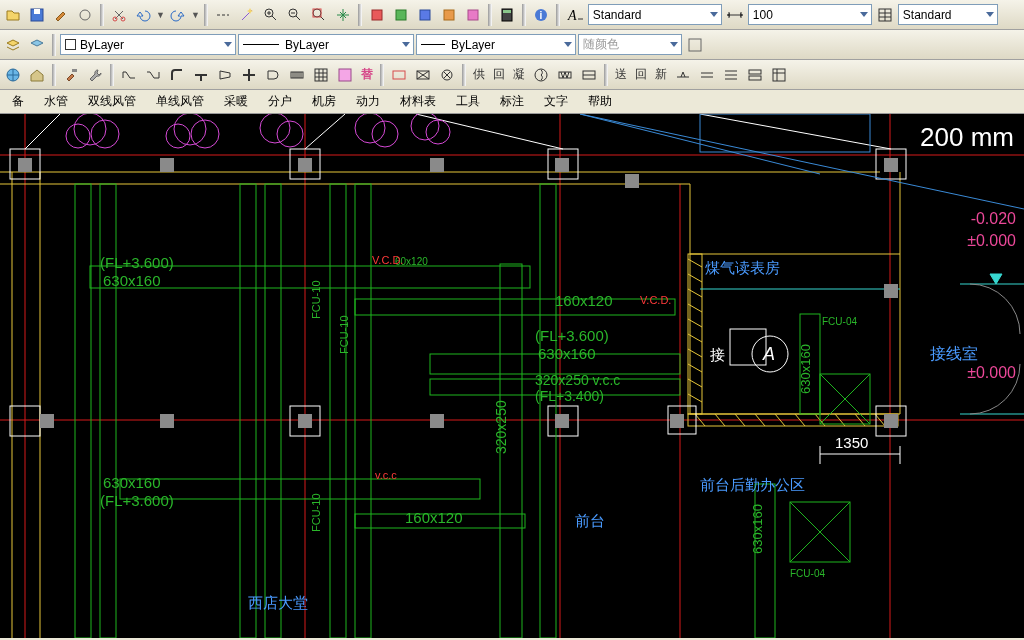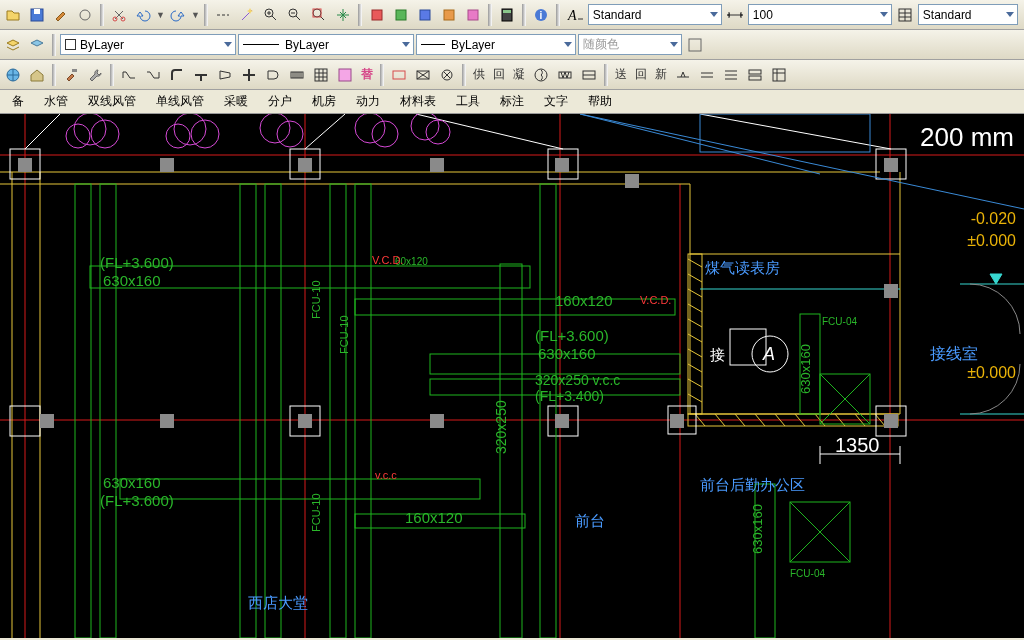--- a/index.html
+++ b/index.html
@@ -12,21 +12,21 @@
 .combo::after { content:""; position:absolute; right:3px; top:7px; width:0; height:0; border-left:4px solid transparent; border-right:4px solid transparent; border-top:5px solid #4a6a9b; }
 .menubar { display:flex; height:24px; background:#ece9d8; align-items:center; padding:0 4px; gap:4px; border-bottom:1px solid #999; }
 .menu-item { padding:3px 8px; cursor:pointer; }
 .tb-label { padding:0 3px; font-size:12px; color:#333; display:flex; align-items:center; gap:2px; }
 
 .canvas { position:relative; width:1024px; height:524px; background:#000; overflow:hidden; }
 .grip { position:absolute; width:14px; height:14px; background:#8a8a8a; }
 
 svg.draw { position:absolute; top:0; left:0; }
 .txt { position:absolute; font-family:Arial,sans-serif; white-space:nowrap; }
-.tgr { color:#2ab62a; } .tcy { color:#eab308; } .twh { color:#fff; } .tbl { color:#4a9bff; } .tr { color:#ff3a3a; }
+.tgr { color:#2ab62a; } .tcy { color:#ec4899; } .twh { color:#fff; } .tbl { color:#4a9bff; } .tr { color:#ff3a3a; }
 
 .ico { display:block; }
 </style>
 </head>
 <body>
 
 <div class="toolbar-row">
   <div class="tb-btn">
       <svg class="ico" width="16" height="16">
         <path d="M2 4h5l2 2h5v7H2z" fill="#f4d46a" stroke="#9a7b20"></path>
@@ -153,21 +153,21 @@
     </div>
   <div class="combo" style="width:134px">
       <span>Standard</span>
     </div>
   <div class="tb-btn">
       <svg class="ico" width="20" height="16">
         <path d="M2 8h16M4 5v6M16 5v6" stroke="#333"></path>
         <path d="M2 8l3-2v4zM18 8l-3-2v4z" fill="#333"></path>
       </svg>
     </div>
-  <div class="combo" style="width:144px">
+  <div class="combo" style="width:124px">
       <span>100</span>
     </div>
   <div class="tb-btn">
       <svg class="ico" width="16" height="16">
         <rect x="2" y="2" width="12" height="12" fill="none" stroke="#333"></rect>
         <path d="M2 6h12M2 10h12M8 2v12" stroke="#333"></path>
       </svg>
     </div>
   <div class="combo" style="width:100px">
       <span>Standard</span>
@@ -503,21 +503,21 @@
 <div class="txt tcy" style="right:8px;top:96px;font-size:16px">-0.020</div>
 <div class="txt tcy" style="right:8px;top:118px;font-size:16px">±0.000</div>
 <div class="txt tcy" style="right:8px;top:250px;font-size:16px">±0.000</div>
 <div class="txt tbl" style="left:705px;top:145px;font-size:15px">煤气读表房</div>
 <div class="txt tbl" style="left:930px;top:230px;font-size:16px">接线室</div>
 <div class="txt tbl" style="left:575px;top:398px;font-size:15px">前台</div>
 <div class="txt tbl" style="left:700px;top:362px;font-size:15px">前台后勤办公区</div>
 <div class="txt tbl" style="left:248px;top:480px;font-size:15px">西店大堂</div>
 <div class="txt twh" style="left:763px;top:230px;font-size:18px;font-style:italic">A</div>
 <div class="txt twh" style="left:710px;top:232px;font-size:15px">接</div>
-<div class="txt twh" style="left:835px;top:320px;font-size:20px">1350</div>
+<div class="txt twh" style="left:835px;top:320px;font-size:15px">1350</div>
 
 <div class="txt tgr" style="left:100px;top:140px;font-size:15px">(FL+3.600)</div>
 <div class="txt tgr" style="left:103px;top:158px;font-size:15px">630x160</div>
 <div class="txt tgr" style="left:395px;top:142px;font-size:10px">60x120</div>
 <div class="txt tgr" style="left:555px;top:178px;font-size:15px">160x120</div>
 <div class="txt tgr" style="left:535px;top:213px;font-size:15px">(FL+3.600)</div>
 <div class="txt tgr" style="left:538px;top:231px;font-size:15px">630x160</div>
 <div class="txt tgr" style="left:535px;top:258px;font-size:14px">320x250 v.c.c</div>
 <div class="txt tgr" style="left:535px;top:274px;font-size:14px">(FL+3.400)</div>
 <div class="txt tgr" style="left:103px;top:360px;font-size:15px">630x160</div>

